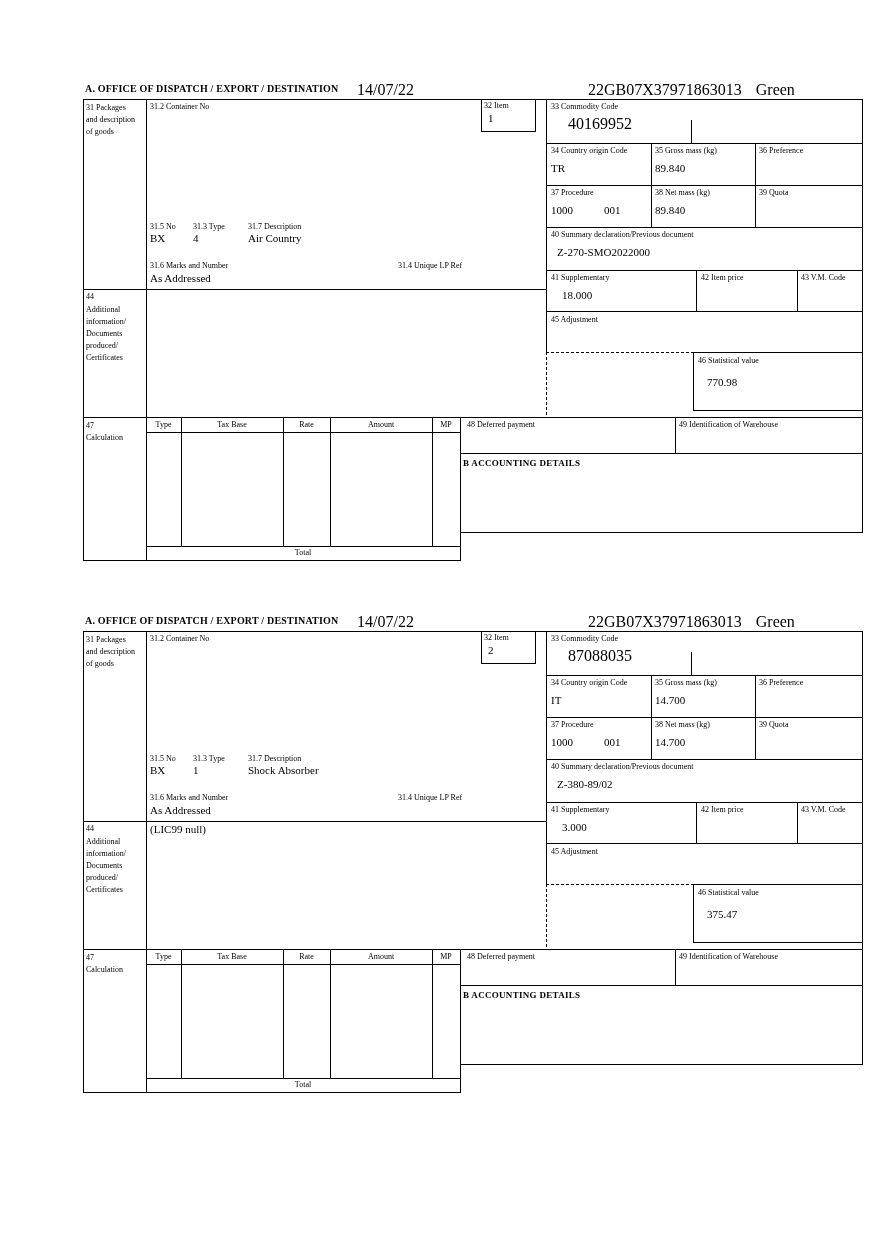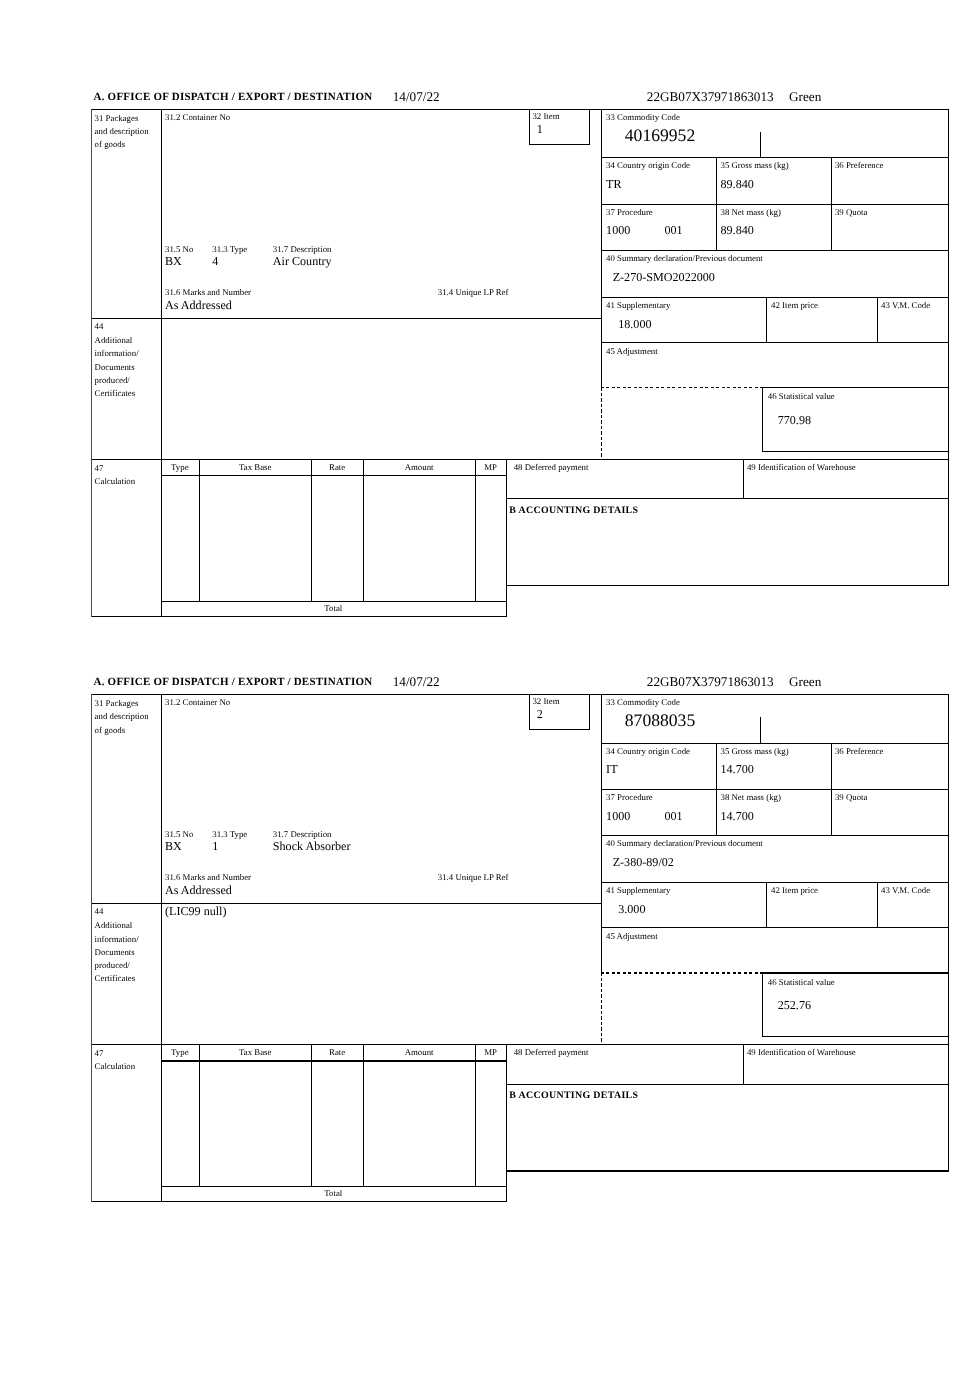--- a/index.html
+++ b/index.html
@@ -7,21 +7,21 @@
   body{background:#ffffff;font-family:"Liberation Serif",serif;color:#000;position:relative;overflow:hidden}
   .block{position:absolute;left:83px;width:781px;height:482px}
   .grid{position:absolute;left:0;top:0}
   .lbl{position:absolute;font-size:8px;line-height:10px;white-space:nowrap}
   .lblw{position:absolute;font-size:8px;line-height:12px}
   .val{position:absolute;font-size:11px;line-height:12px;white-space:nowrap}
   .val12{position:absolute;font-size:16px;line-height:13px;white-space:nowrap}
   .cc{text-align:center}
   .acct{position:absolute;font-size:9px;font-weight:bold;white-space:nowrap;letter-spacing:.3px}
   .hdr-office{position:absolute;font-size:10px;font-weight:bold;white-space:nowrap;letter-spacing:.2px}
-  .hdr-big{position:absolute;font-size:12px;white-space:nowrap}
+  .hdr-big{position:absolute;font-size:16px;white-space:nowrap}
 </style>
 </head>
 <body>
 
 <section class="block" style="top:80px">
   <div class="hdr-office" style="left:2px;top:3px">A.  OFFICE OF DISPATCH / EXPORT / DESTINATION</div>
   <div class="hdr-big" style="left:274px;top:1px">14/07/22</div>
   <div class="hdr-big" style="left:505px;top:1px"><span>22GB07X37971863013</span><span style="margin-left:14px">Green</span></div>
 
   <svg class="grid" width="781" height="482">
@@ -119,21 +119,21 @@
   <div class="val" style="left:67px;top:192px">As Addressed</div>
   <div class="lbl" style="left:3px;top:212px">44</div>
   <div class="lblw" style="left:3px;top:224px;width:52px">Additional information/ Documents produced/ Certificates</div>
   <div class="val" style="left:67px;top:211px">(LIC99 null)</div>
   <div class="lbl" style="left:468px;top:193px">41 Supplementary</div>
   <div class="val" style="left:479px;top:209px">3.000</div>
   <div class="lbl" style="left:618px;top:193px">42 Item price</div>
   <div class="lbl" style="left:718px;top:193px">43 V.M. Code</div>
   <div class="lbl" style="left:468px;top:235px">45 Adjustment</div>
   <div class="lbl" style="left:615px;top:276px">46 Statistical value</div>
-  <div class="val" style="left:624px;top:296px">252.76</div>
+  <div class="val" style="left:624px;top:296px">375.47</div>
   <div class="lblw" style="left:3px;top:340px;width:44px">47 Calculation</div>
   <div class="lbl cc" style="left:63px;top:340px;width:35px">Type</div>
   <div class="lbl cc" style="left:98px;top:340px;width:102px">Tax Base</div>
   <div class="lbl cc" style="left:200px;top:340px;width:47px">Rate</div>
   <div class="lbl cc" style="left:247px;top:340px;width:102px">Amount</div>
   <div class="lbl cc" style="left:349px;top:340px;width:28px">MP</div>
   <div class="lbl cc" style="left:63px;top:468px;width:314px">Total</div>
   <div class="lbl" style="left:384px;top:340px">48 Deferred payment</div>
   <div class="lbl" style="left:596px;top:340px">49 Identification of Warehouse</div>
   <div class="acct" style="left:380px;top:378px">B ACCOUNTING DETAILS</div>

